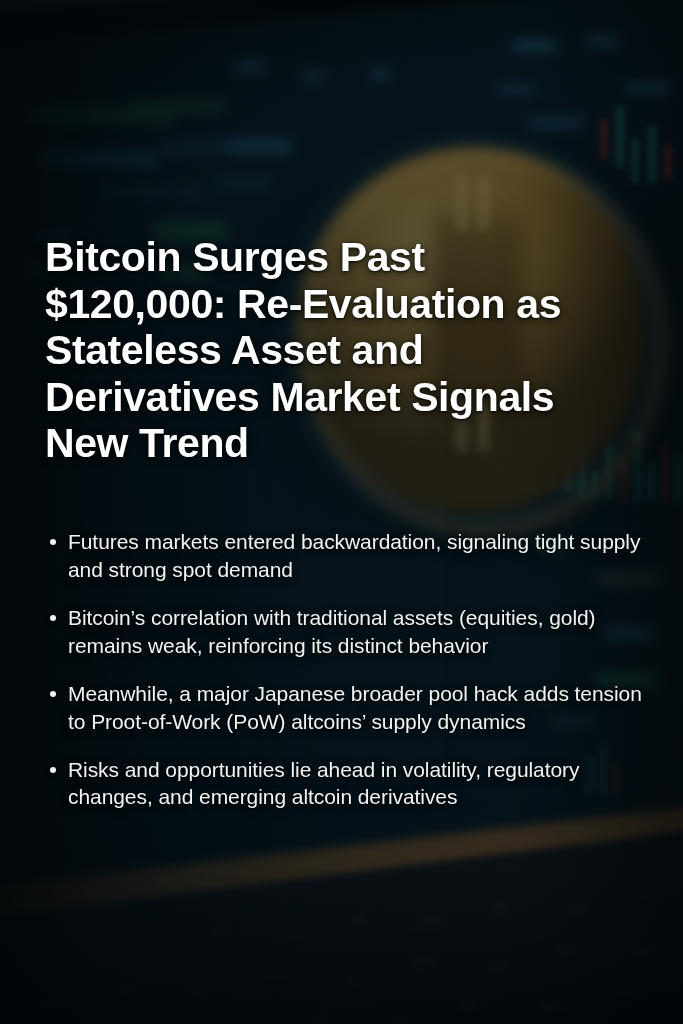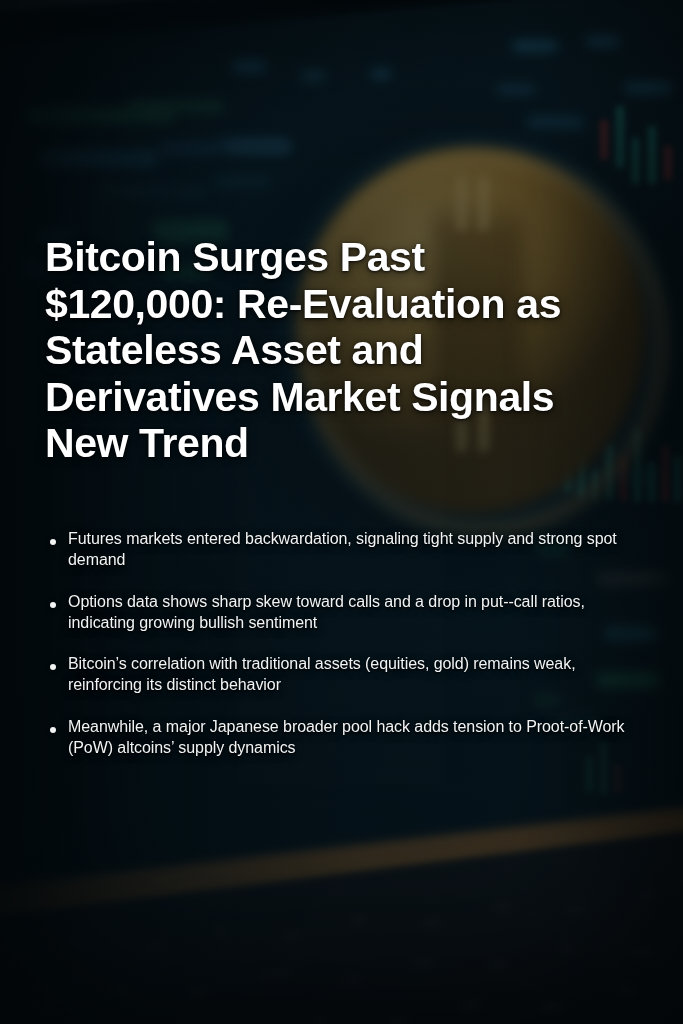--- a/index.html
+++ b/index.html
@@ -202,21 +202,21 @@
     padding: 0;
     list-style: none;
   }
   .bullets li {
     position: relative;
     padding-left: 23px;
     margin: 0 0 20px 0;
     color: #f2f4f4;
     font-family: "Liberation Sans", sans-serif;
     font-weight: 400;
-    font-size: 16px;
+    font-size: 21px;
     line-height: 1.33;
     letter-spacing: -0.07px;
     text-shadow: 0 2px 9px rgba(0,0,0,.72), 0 1px 2px rgba(0,0,0,.85);
   }
   .bullets li:last-child { margin-bottom: 0; }
   .bullets li::before {
     content: "";
     position: absolute;
     left: 5px;
     top: 11px;
@@ -340,19 +340,19 @@
     <div class="scrim-left"></div>
     <div class="vignette"></div>
   </div>
 
   <div class="content">
 
     <h1 class="headline">Bitcoin Surges Past $120,000: Re-Evaluation as Stateless Asset and Derivatives Market Signals New Trend</h1>
 
     <ul class="bullets">
       <li>Futures markets entered backwardation, signaling tight supply and strong spot demand</li>
-      <li>Options data shows sharp skew toward calls and a drop in put--call ratios, indicating growing bullish sentiment</li>
       <li>Bitcoin’s correlation with traditional assets (equities, gold) remains weak, reinforcing its distinct behavior</li>
       <li>Meanwhile, a major Japanese broader pool hack adds tension to Proot-of-Work (PoW) altcoins’ supply dynamics</li>
+      <li>Risks and opportunities lie ahead in volatility, regulatory changes, and emerging altcoin derivatives</li>
     </ul>
 
   </div>
 </div>
 
 </body></html>

